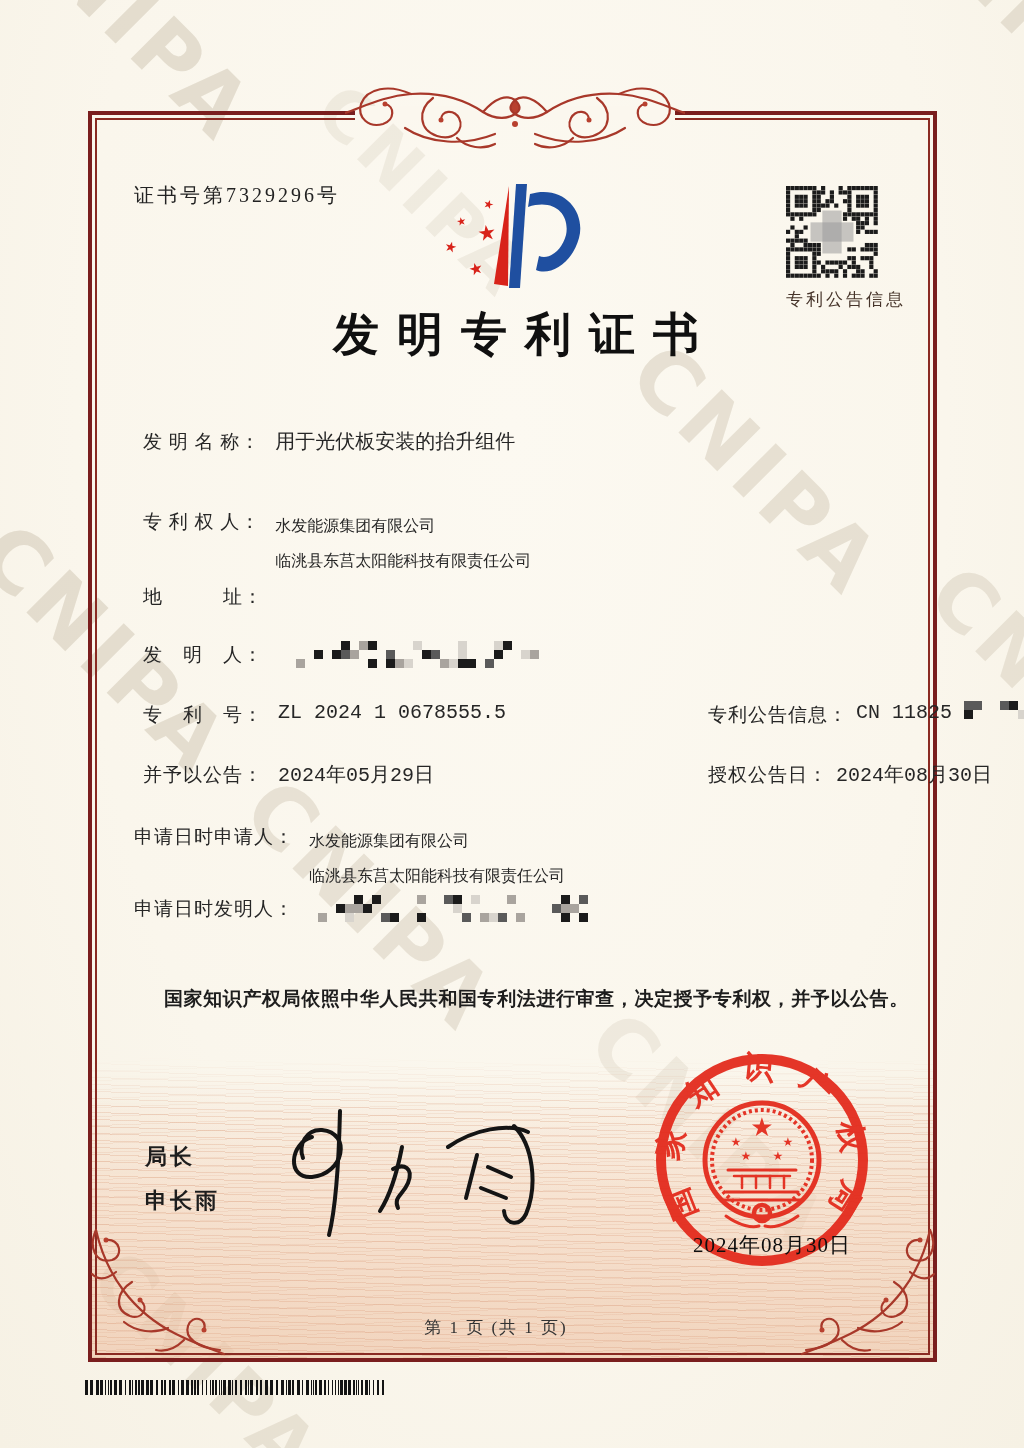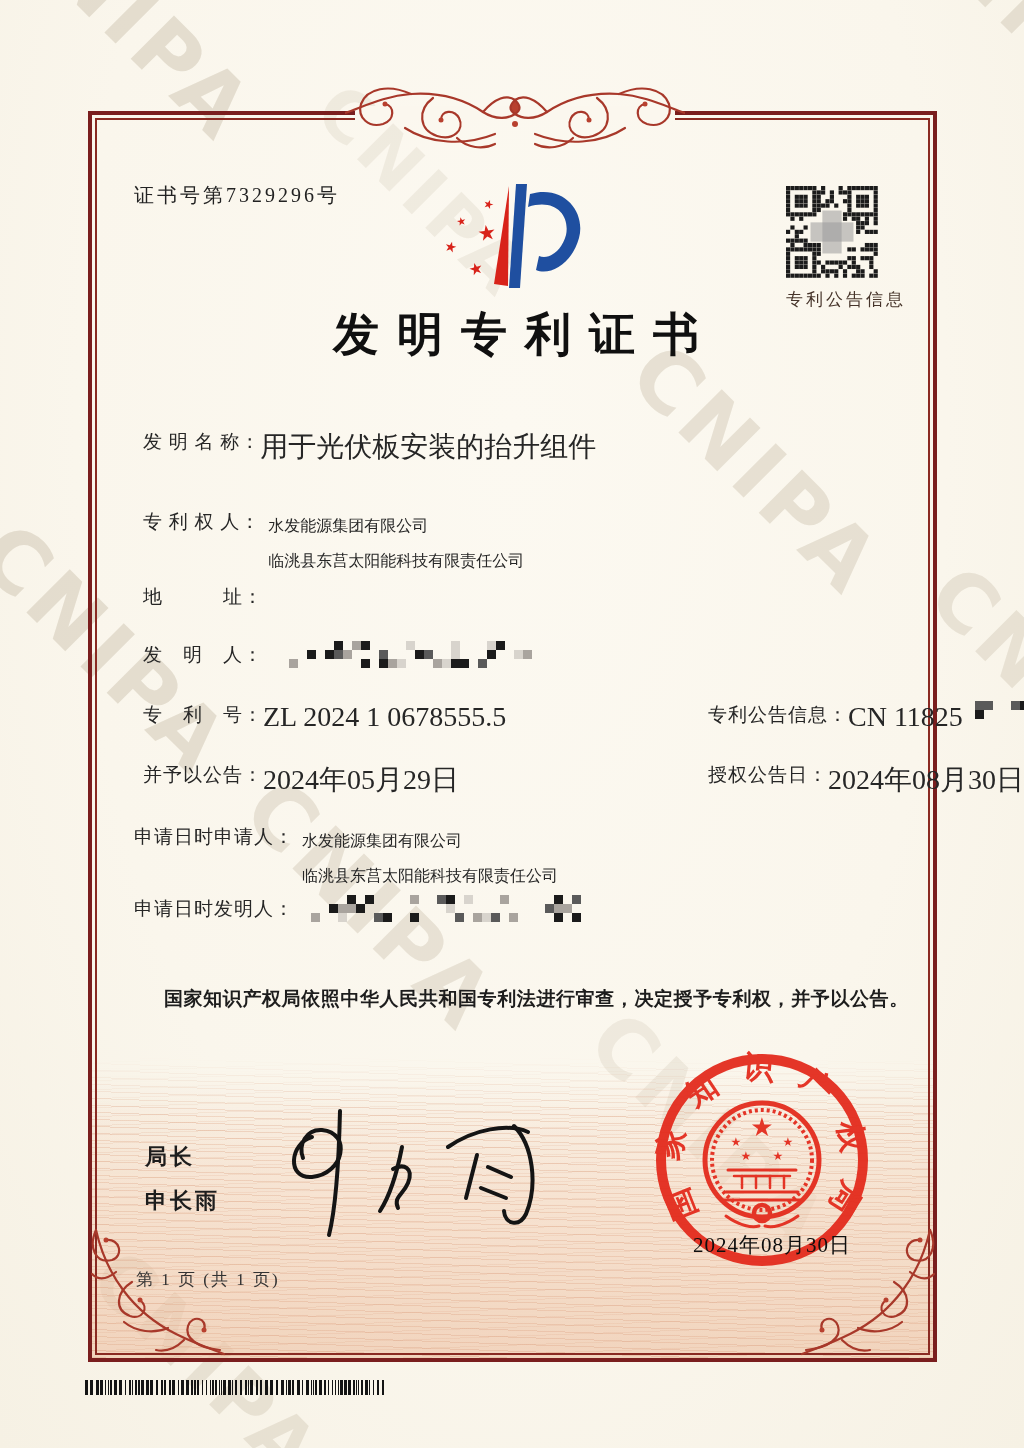--- a/index.html
+++ b/index.html
@@ -27,34 +27,34 @@
   .corner-left{transform:scaleX(-1);}
   
   .content{position:absolute;inset:0;z-index:5;}
   .cert-no{position:absolute;left:134px;top:182px;font-size:20px;letter-spacing:3px;color:#222;}
   .qr{position:absolute;left:786px;top:186px;}
   .qr-caption{position:absolute;left:760px;top:288px;width:146px;text-align:right;
               font-size:17px;letter-spacing:3px;color:#46342a;}
   .title{position:absolute;left:162px;top:300px;width:700px;text-align:center;
          font-size:46px;font-weight:bold;letter-spacing:18px;padding-left:18px;
          box-sizing:border-box;color:#101010;}
-  .row{position:absolute;left:143px;display:flex;align-items:flex-start;color:#262626;white-space:nowrap;}
+  .row{position:absolute;left:143px;display:flex;align-items:flex-start;color:#262626;white-space:nowrap;gap:7px;}
   .lbl{font-size:19px;letter-spacing:1px;flex:0 0 auto;padding-top:1px;}
-  .val{font-size:28px;}
+  .val{font-size:20px;margin-left:8px;font-family:Liberation Mono, monospace;}
   .val-lines div{font-size:16px;margin-left:8px;line-height:35px;}
   .grp2{position:absolute;left:565px;top:0;display:flex;align-items:flex-start;}
   .redact{margin-left:8px;margin-top:0px;}
   .statement{position:absolute;color:#1d1d1d;font-size:19px;letter-spacing:.6px;white-space:nowrap;font-weight:bold;}
   .sign-title{position:absolute;left:145px;top:1142px;font-size:22px;color:#1d1d1d;
               font-family:"Liberation Sans","DejaVu Sans",sans-serif;font-weight:bold;letter-spacing:3px;}
   .sign-name{position:absolute;left:145px;top:1186px;font-size:22px;color:#1d1d1d;
              font-family:"Liberation Sans","DejaVu Sans",sans-serif;font-weight:bold;letter-spacing:3px;}
   .seal-date{position:absolute;left:652px;top:1231px;width:240px;text-align:center;
              font-size:21px;color:#0e0e0e;letter-spacing:1px;}
-  .footer{position:absolute;left:136px;top:1268px;width:720px;
+  .footer{position:absolute;left:136px;top:1316px;width:720px;text-align:center;
           font-size:17px;letter-spacing:2px;color:#333;}
   svg{display:block;}
 </style>
 </head>
 <body>
 
 <div class="page">
 
   <div class="wm" style="left:-28px;top:-34px;font-size:84px;opacity:.5">CNIPA</div>
   <div class="wm" style="left:868px;top:-44px;font-size:84px;opacity:.45">CNIPA</div>

